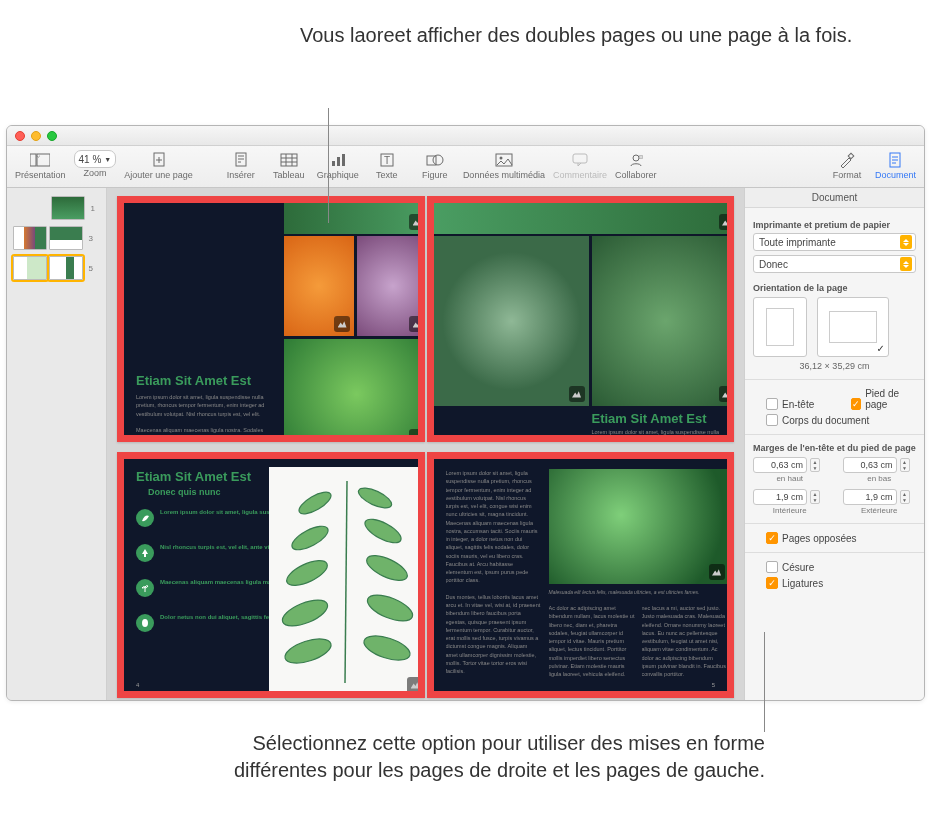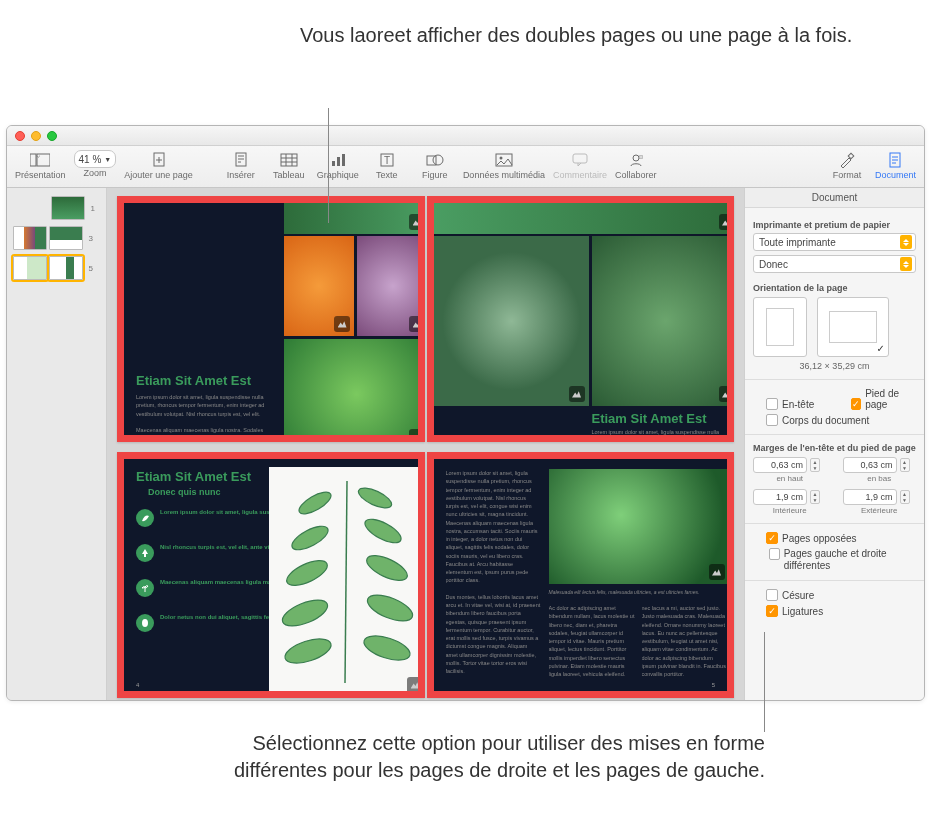--- a/index.html
+++ b/index.html
@@ -759,24 +759,20 @@
             <div class="step-lbl">Extérieure</div>
           </div>
         </div>
 
         <div class="divider"></div>
 
         <div class="chk-row">
           <span class="chk on"></span>
           <span>Pages opposées</span>
         </div>
-        <div class="chk-row" style="margin-left:16px;align-items:flex-start">
-          <span class="chk"></span>
-          <span style="line-height:1.2">Pages gauche et droite différentes</span>
-        </div>
 
         <div class="divider"></div>
 
         <div class="chk-row">
           <span class="chk"></span>
           <span>Césure</span>
         </div>
         <div class="chk-row">
           <span class="chk on"></span>
           <span>Ligatures</span>

